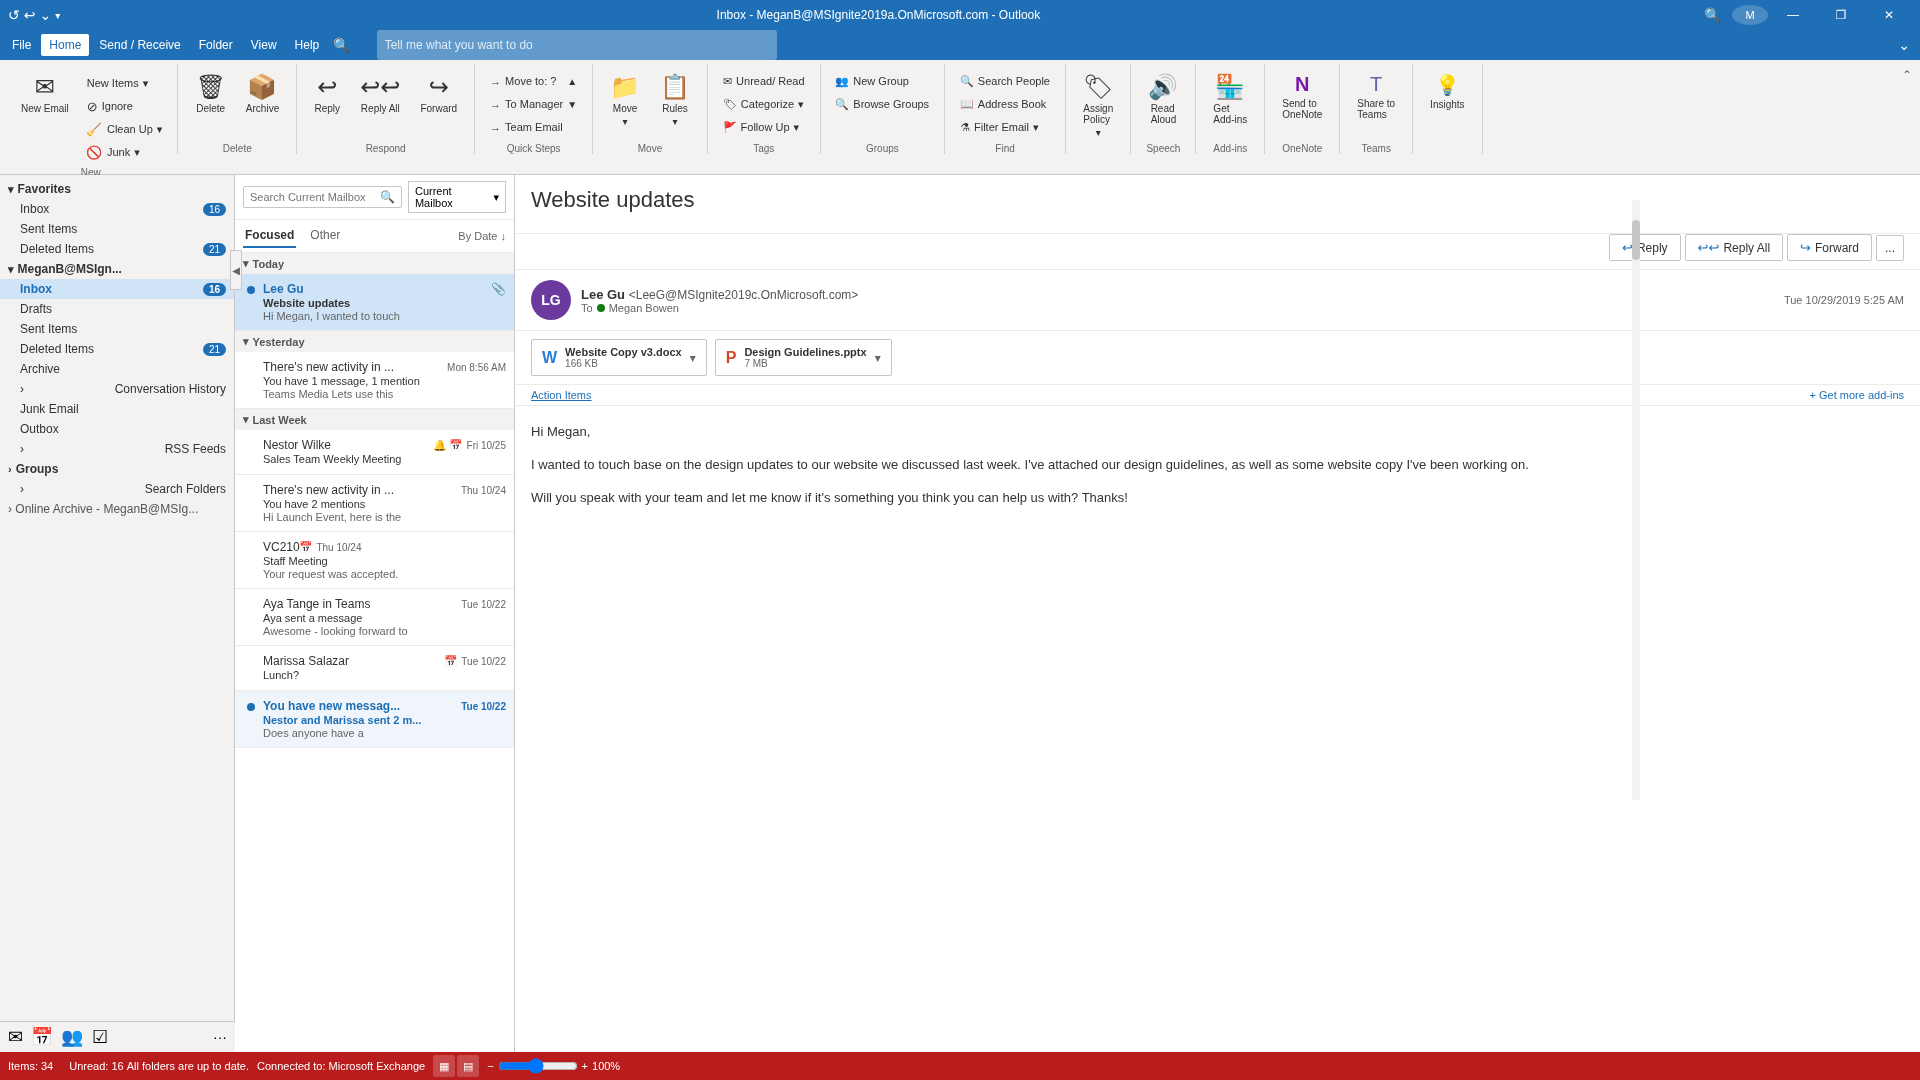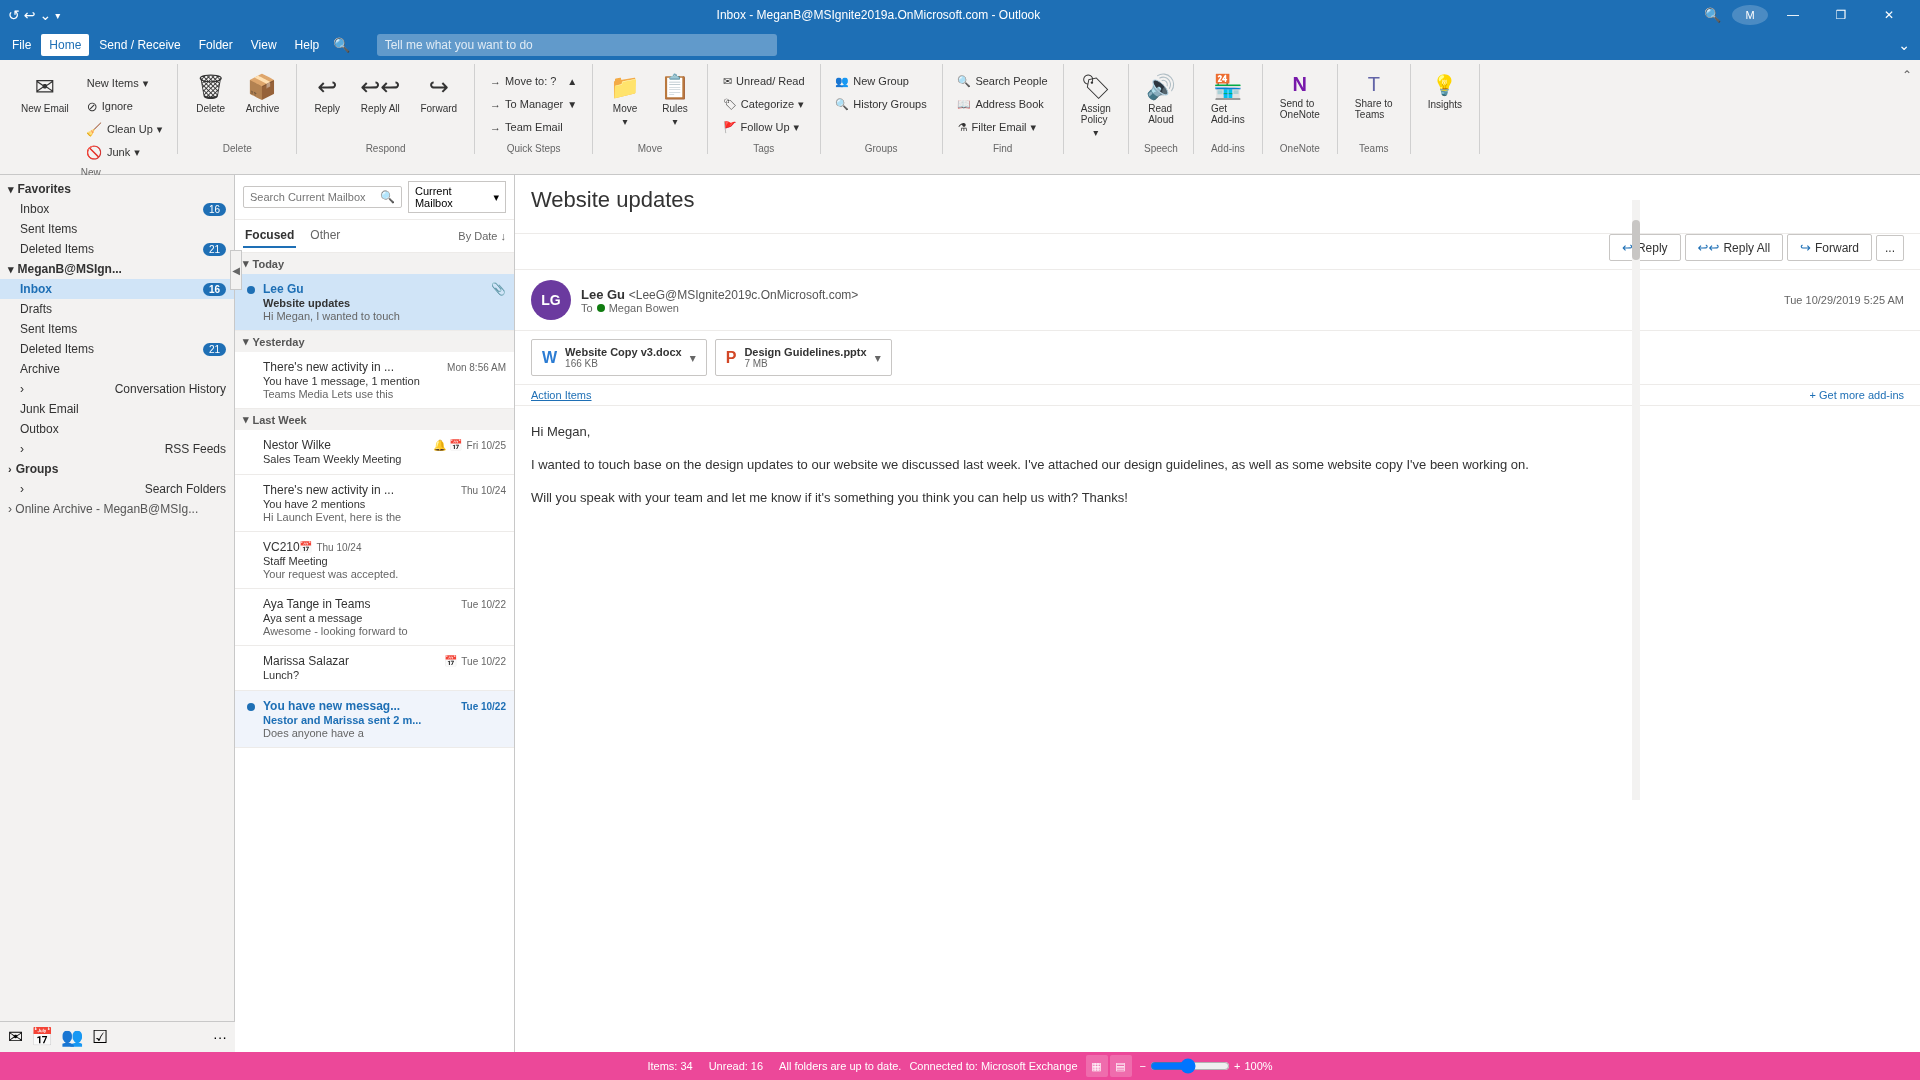--- a/index.html
+++ b/index.html
@@ -32,21 +32,21 @@
       color: white;
       cursor: pointer;
       font-size: 12px;
       border-radius: 2px;
     }
     .menu-item.active { background: white; color: #1e6fb5; }
     .search-bar-top {
       margin-left: 20px;
       flex: 1;
       max-width: 400px;
-      height: 22px;
+      height: 30px;
       background: rgba(255,255,255,0.3);
       border-radius: 3px;
       display: flex;
       align-items: center;
       padding: 2px 8px;
       color: white;
       font-size: 12px;
     }
     .search-bar-top input {
       background: transparent;
@@ -329,28 +329,28 @@
       overflow-y: auto;
       font-size: 13px;
       color: #333;
       line-height: 1.6;
     }
     .email-body p { margin-bottom: 12px; }
 
     
     #statusbar {
       height: 28px;
-      background: #ec4899;
+      background: #b91c1c;
       display: flex;
       align-items: center;
       padding: 0 8px;
       color: white;
       font-size: 11px;
-      gap: 16px;
-      justify-content: center;
+      gap: 3px;
+      justify-content: flex-start;
     }
     .status-left { display: flex; gap: 16px; }
     .status-right { display: flex; align-items: center; gap: 8px; }
     .zoom-controls { display: flex; align-items: center; gap: 4px; }
     .view-btns { display: flex; gap: 2px; }
     .view-btn { width: 22px; height: 22px; background: rgba(255,255,255,0.2); display: flex; align-items: center; justify-content: center; cursor: pointer; font-size: 11px; border-radius: 2px; }
 
     .scrollbar-v {
       width: 8px;
       background: #f3f2f1;
@@ -530,21 +530,21 @@
 
   <div class="ribbon-group">
     <div class="ribbon-buttons">
       <div style="display:flex;flex-direction:column;gap:1px;padding-top:2px;">
         <div class="ribbon-btn-small">
           <span>👥</span>
           <span>New Group</span>
         </div>
         <div class="ribbon-btn-small">
           <span>🔍</span>
-          <span>History Groups</span>
+          <span>Browse Groups</span>
         </div>
       </div>
     </div>
     <div class="ribbon-group-title">Groups</div>
   </div>
 
   <div class="ribbon-group">
     <div class="ribbon-buttons">
       <div style="display:flex;flex-direction:column;gap:1px;padding-top:2px;">
         <div class="ribbon-btn-small">

